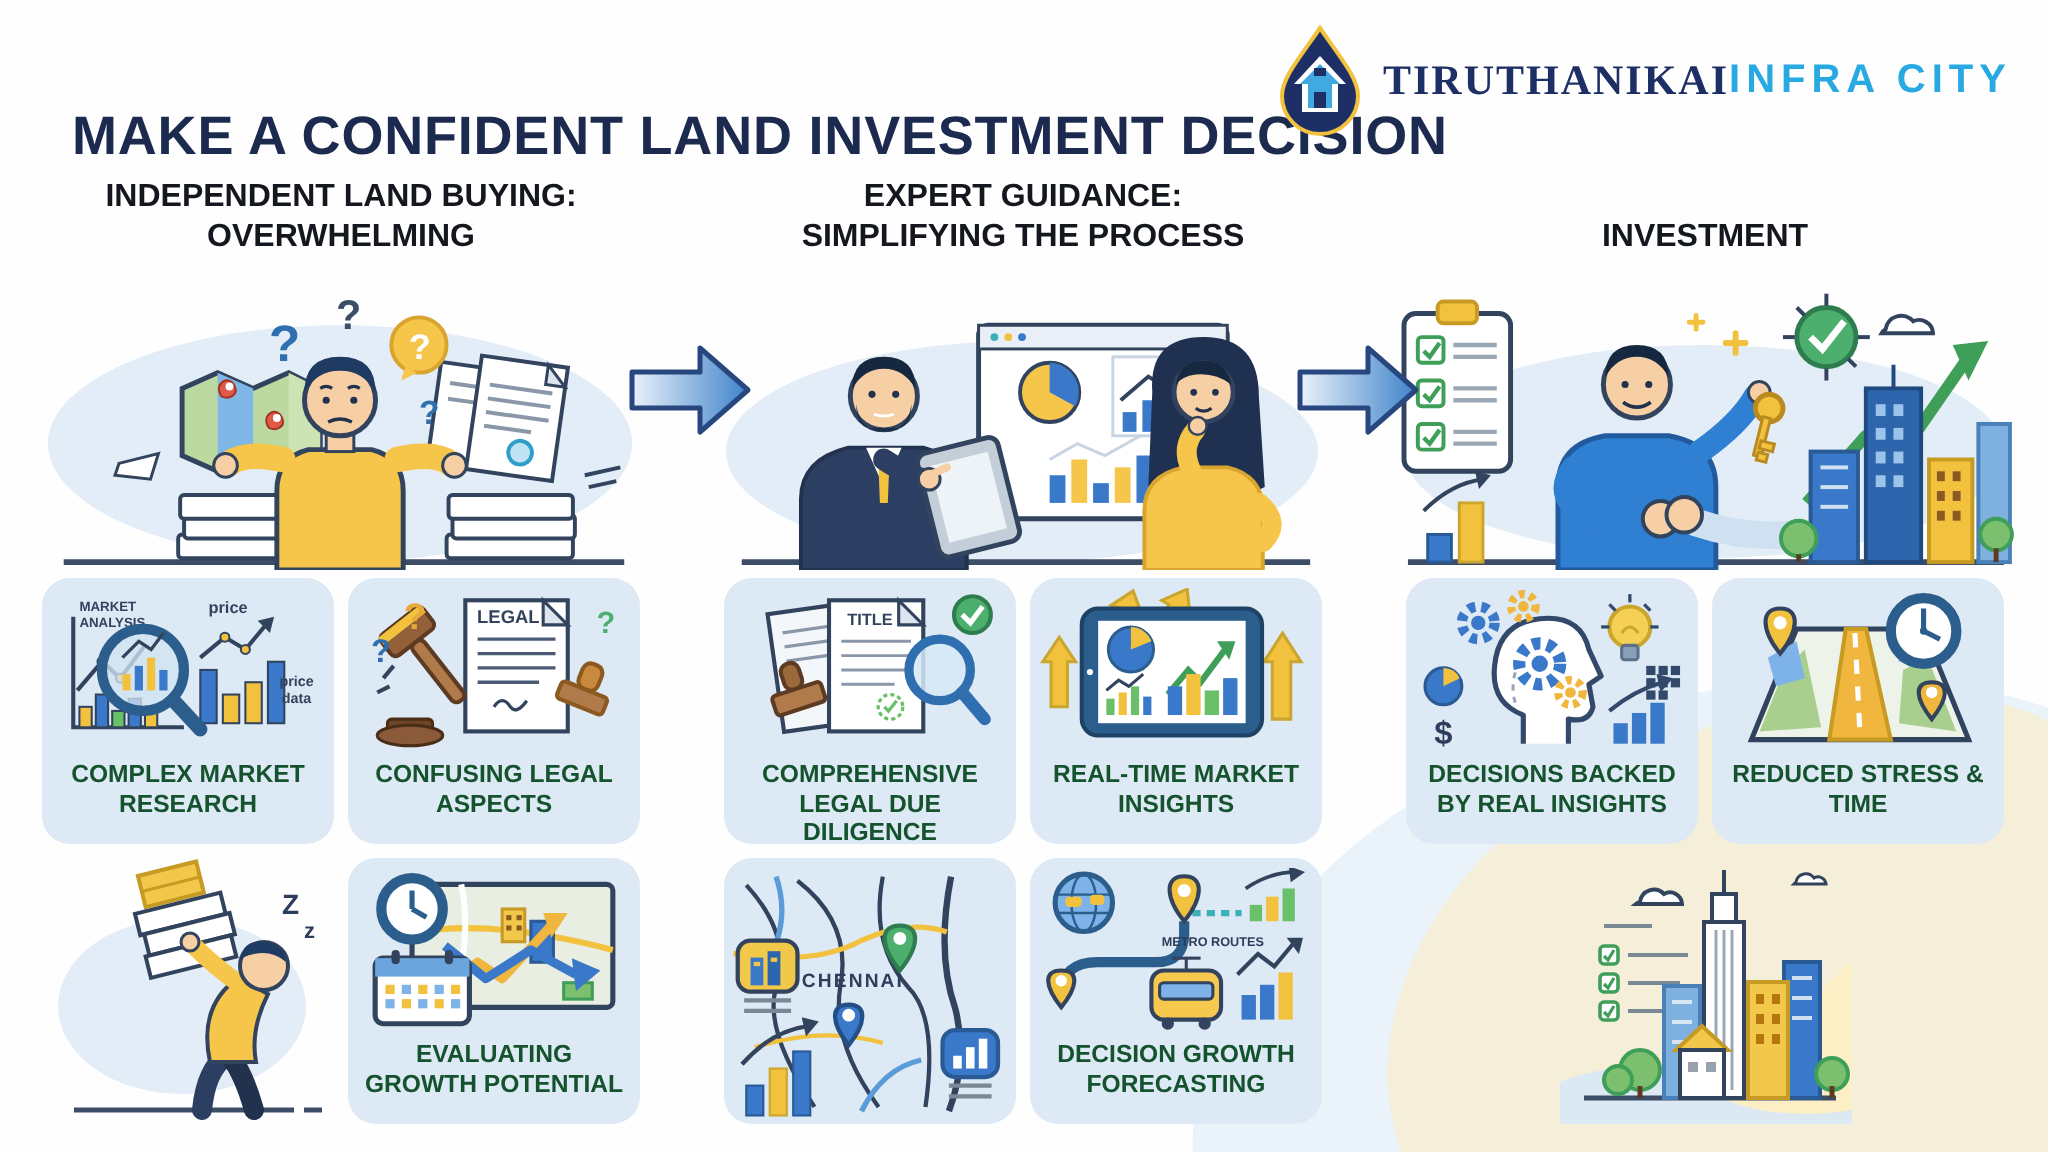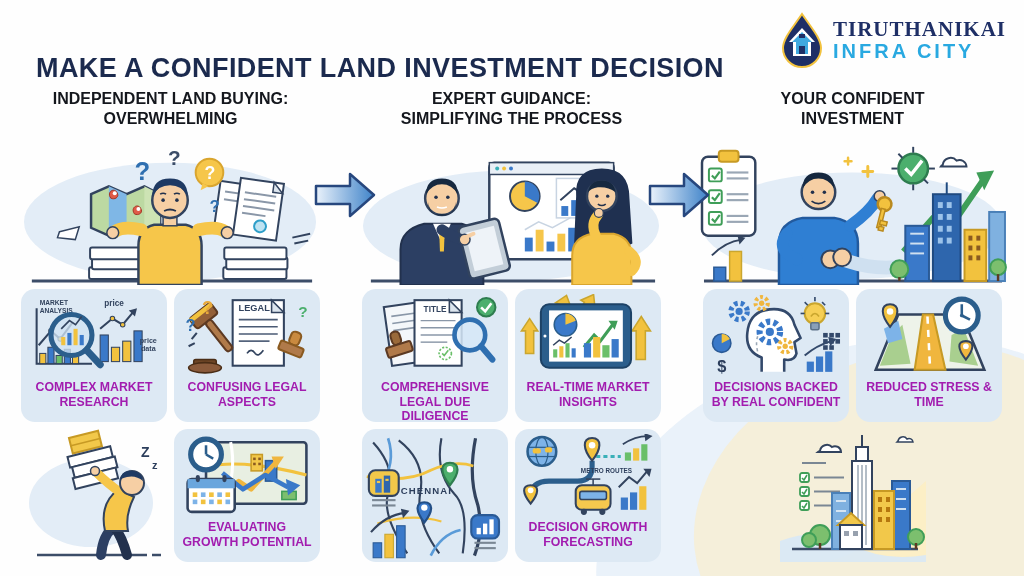--- a/index.html
+++ b/index.html
@@ -5,35 +5,35 @@
   html,body{margin:0;padding:0;background:#eee;}
   .page{position:relative;width:1024px;height:576px;background:#fefefe;overflow:hidden;
         font-family:"Liberation Sans",sans-serif;}
   .bg-wave-blue{position:absolute;right:-130px;bottom:-170px;width:560px;height:400px;
         background:#d8e8f6;border-radius:48%;transform:rotate(-14deg);opacity:.55;}
   .bg-wave-yellow{position:absolute;right:-90px;bottom:-110px;width:420px;height:330px;
         background:#fbedc4;border-radius:45%;transform:rotate(-20deg);opacity:.6;}
   .hdr{position:absolute;left:36px;top:18px;z-index:3;}
   .hdr .t{font-size:27px;font-weight:800;letter-spacing:.4px;line-height:1.1;color:#1b2a4e;margin-top:36px;}
   .logo{position:absolute;right:18px;top:12px;display:flex;align-items:center;gap:8px;z-index:3;}
-  .logo-txt{display:flex;flex-direction:column;line-height:1.05;}
+  .logo-txt{display:flex;flex-direction:row;line-height:1.05;}
   .logo-name{font-family:"Liberation Serif",serif;font-weight:700;font-size:21px;
         letter-spacing:1px;color:#1e2f66;}
   .logo-sub{font-weight:800;font-size:20px;letter-spacing:3px;color:#29a9e1;margin-top:1px;}
   .cols{position:absolute;left:0;top:85px;width:892px;display:flex;z-index:2;}
   .col{width:341px;display:flex;flex-direction:column;align-items:center;}
   .col-h{height:46px;text-align:center;font-weight:800;font-size:16px;line-height:1.22;
         color:#14171d;padding-top:4px;}
   .illo{width:341px;height:150px;}
   .cardrow{display:flex;justify-content:center;gap:7px;margin-top:4px;}
   .cardrow + .cardrow{margin-top:7px;}
   .card{width:146px;height:133px;background:#dde9f4;border-radius:14px;display:flex;
         flex-direction:column;align-items:center;padding-top:5px;box-sizing:border-box;}
   .card-art{width:138px;height:84px;flex:0 0 auto;}
-  .card-label{font-weight:800;font-size:12.3px;text-align:center;color:#a21caf;
+  .card-label{font-weight:800;font-size:12.3px;text-align:center;color:#14532d;
         line-height:1.18;padding:2px 7px 6px;}
   .artslot{width:146px;height:133px;}
   .arrow{position:absolute;top:168px;z-index:4;}
   svg text{font-family:"Liberation Sans",sans-serif;}
 </style>
 </head>
 <body>
 
 <div class="page">
   <div class="bg-wave-blue"></div>
@@ -523,21 +523,21 @@
               <polygon points="120,34 128,34 126,42" fill="#32435e"></polygon>
             </g>
           </svg>
           <div class="card-label">DECISION GROWTH FORECASTING</div>
         </div>
       </div>
     </div>
 
     <div class="col">
       <div class="col-h">
-        <span>YOUR CONFIDENT</span><br>
+        <br>
         <span>INVESTMENT</span>
       </div>
 
       <svg class="illo" viewBox="0 0 341 152">
         <ellipse cx="170" cy="92" rx="152" ry="54" fill="#e3edf7"></ellipse>
         <line x1="20" y1="148" x2="322" y2="148" stroke="#3c4d68" stroke-width="3"></line>
         <g transform="translate(18,22)">
           <rect width="54" height="80" rx="6" fill="#fff" stroke="#32435e" stroke-width="2.5"></rect>
           <rect x="17" y="-6" width="20" height="11" rx="3" fill="#f2c23e" stroke="#c79a24" stroke-width="2"></rect>
           <g transform="translate(7,12)">
@@ -687,21 +687,21 @@
                 <rect x="118" y="50" width="4.5" height="4.5"></rect>
             </g>
             <g>
               <rect x="96" y="66" width="7" height="10" fill="#3a79c9"></rect>
               <rect x="105" y="61" width="7" height="15" fill="#3a79c9"></rect>
               <rect x="114" y="56" width="7" height="20" fill="#3a79c9"></rect>
               <path d="M94,60 Q106,50 120,46" stroke="#33496b" stroke-width="2" fill="none"></path>
               <polygon points="117,42 125,44 119,51" fill="#33496b"></polygon>
             </g>
           </svg>
-          <div class="card-label">DECISIONS BACKED BY REAL CONFIDENT</div>
+          <div class="card-label">DECISIONS BACKED BY REAL INSIGHTS</div>
         </div>
         <div class="card">
           <svg class="card-art" viewBox="0 0 132 82">
             <g>
               <polygon points="14,74 120,74 98,20 36,20" fill="#eef3ea" stroke="#32435e" stroke-width="2.5"></polygon>
               <polygon points="18,70 48,68 40,30 30,40" fill="#a9cf8f"></polygon>
               <polygon points="86,66 114,70 100,34 88,40" fill="#a9cf8f"></polygon>
               <polygon points="84,26 96,24 100,38 86,36" fill="#7db3e8"></polygon>
               <polygon points="22,34 36,26 40,44 26,48" fill="#7db3e8"></polygon>
               <polygon points="52,74 82,74 70,20 60,20" fill="#f0b63e" stroke="#c79a24" stroke-width="2"></polygon>

